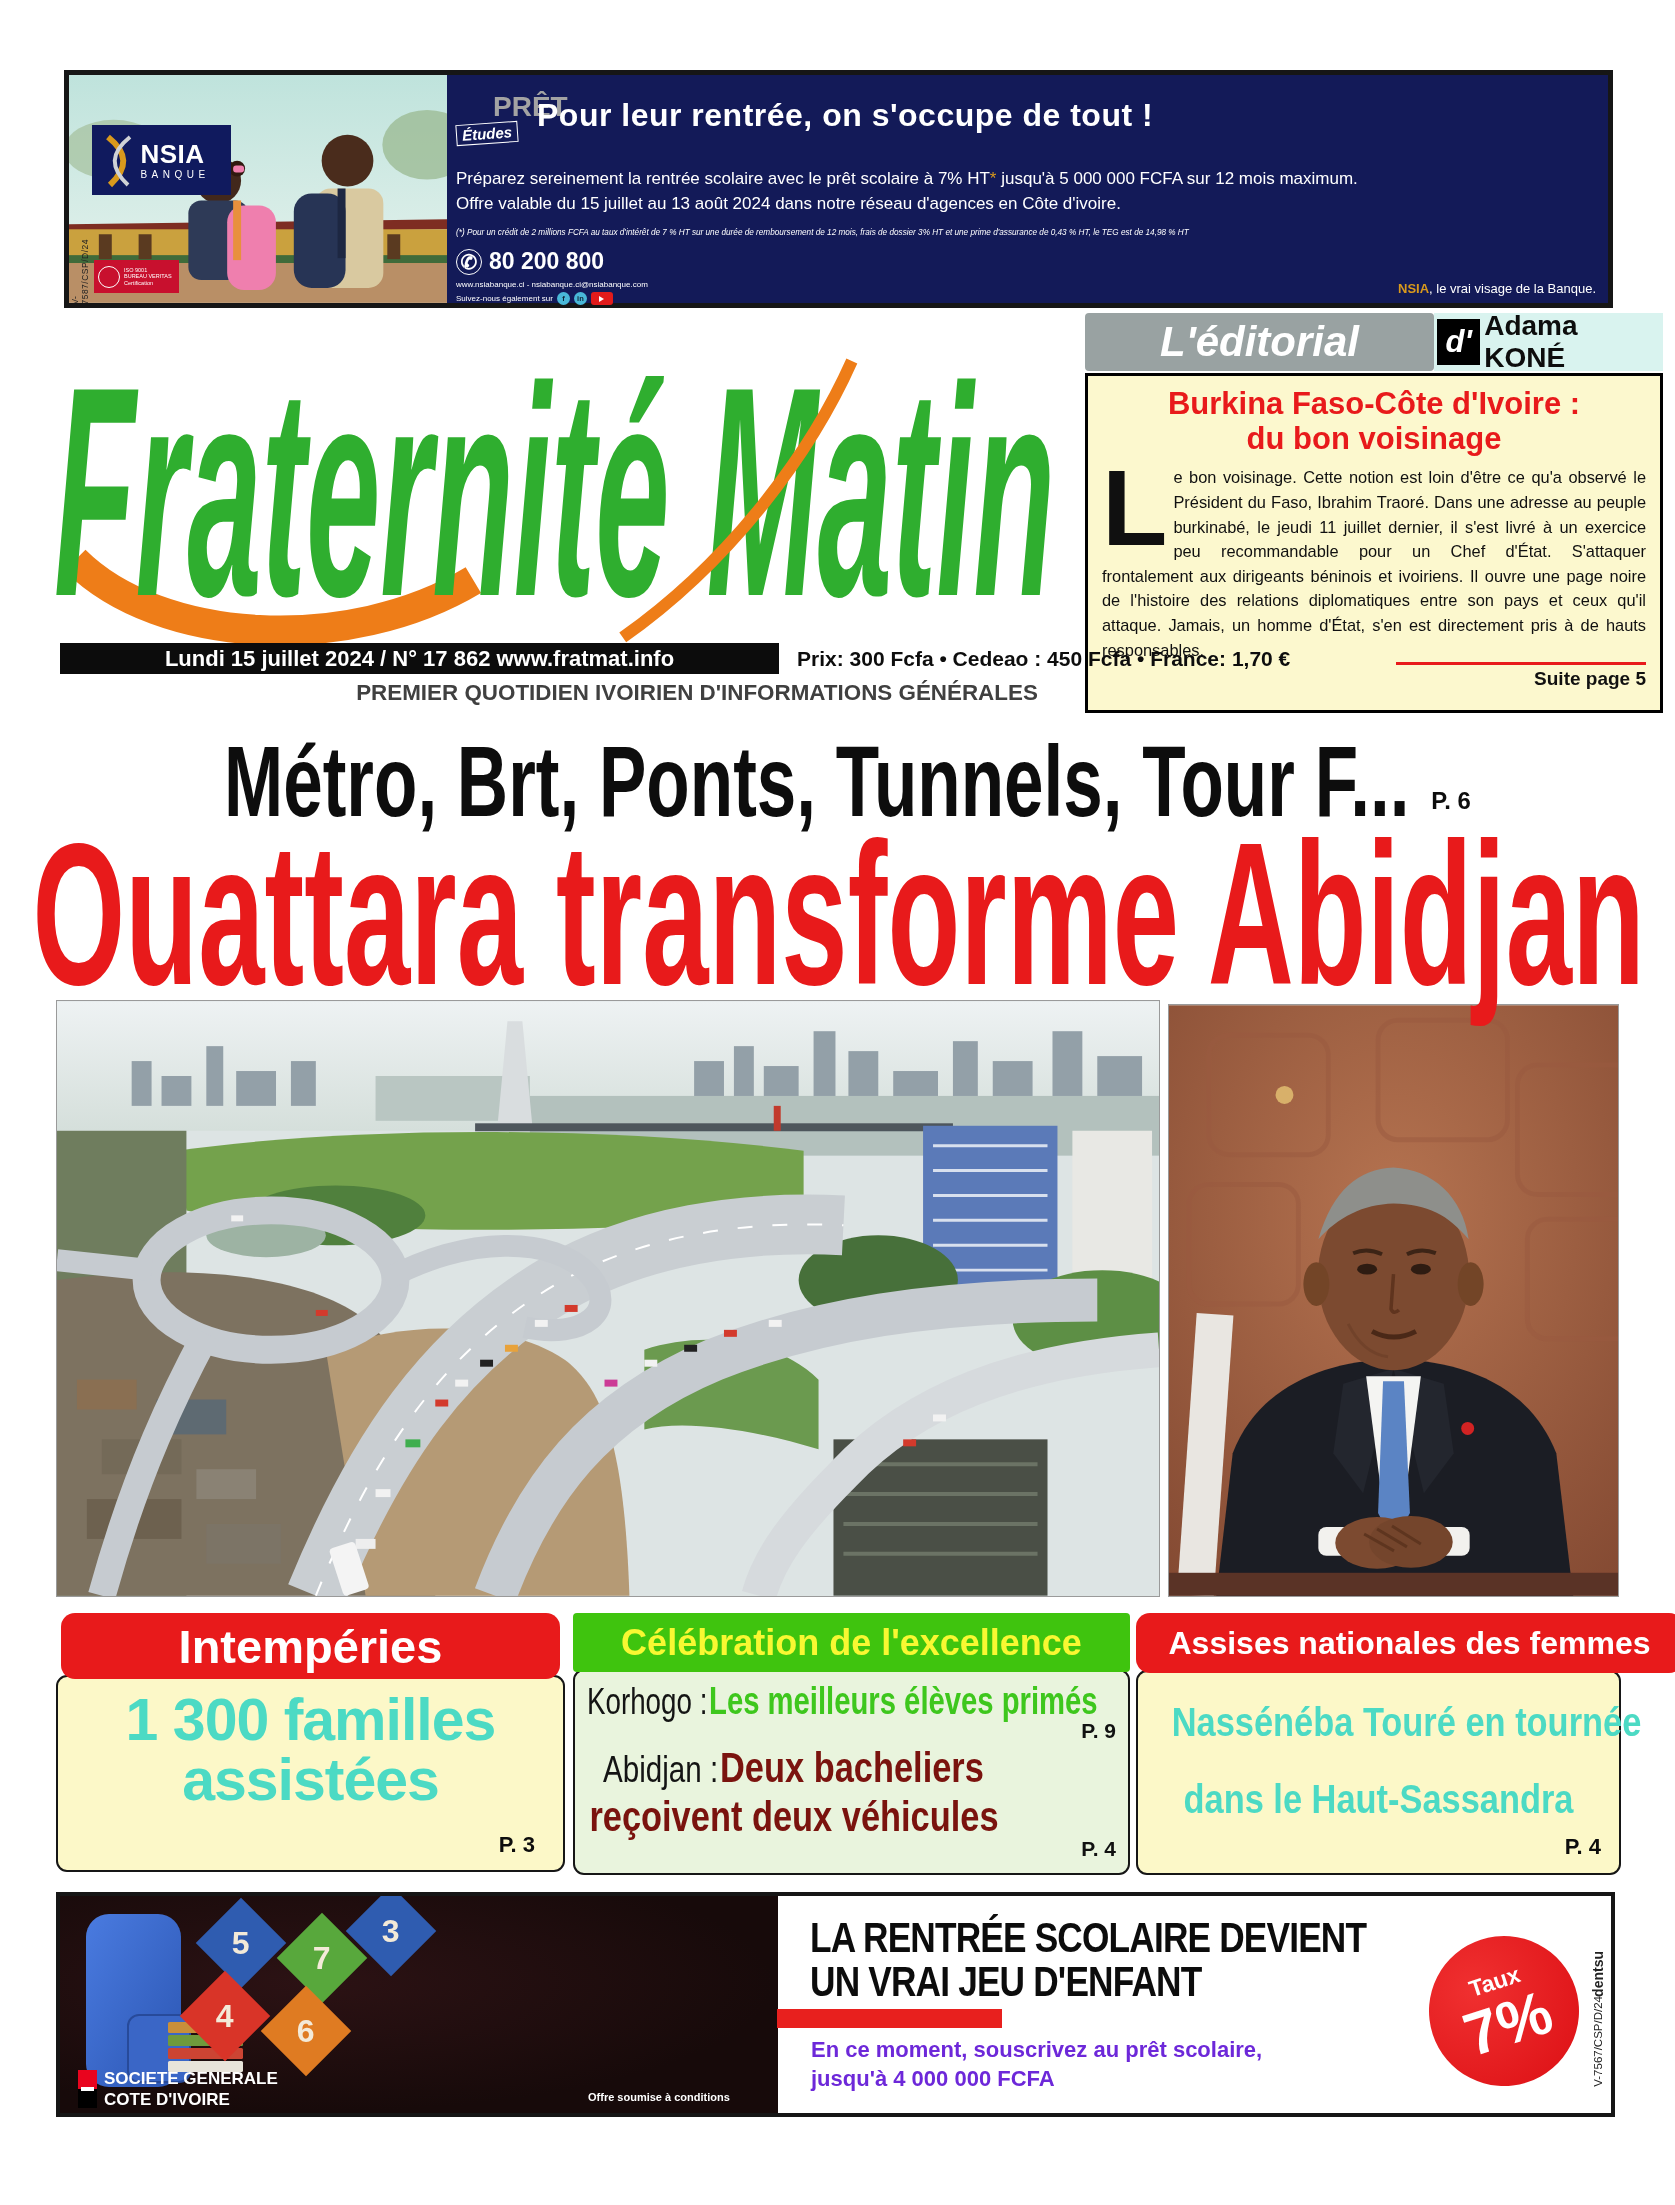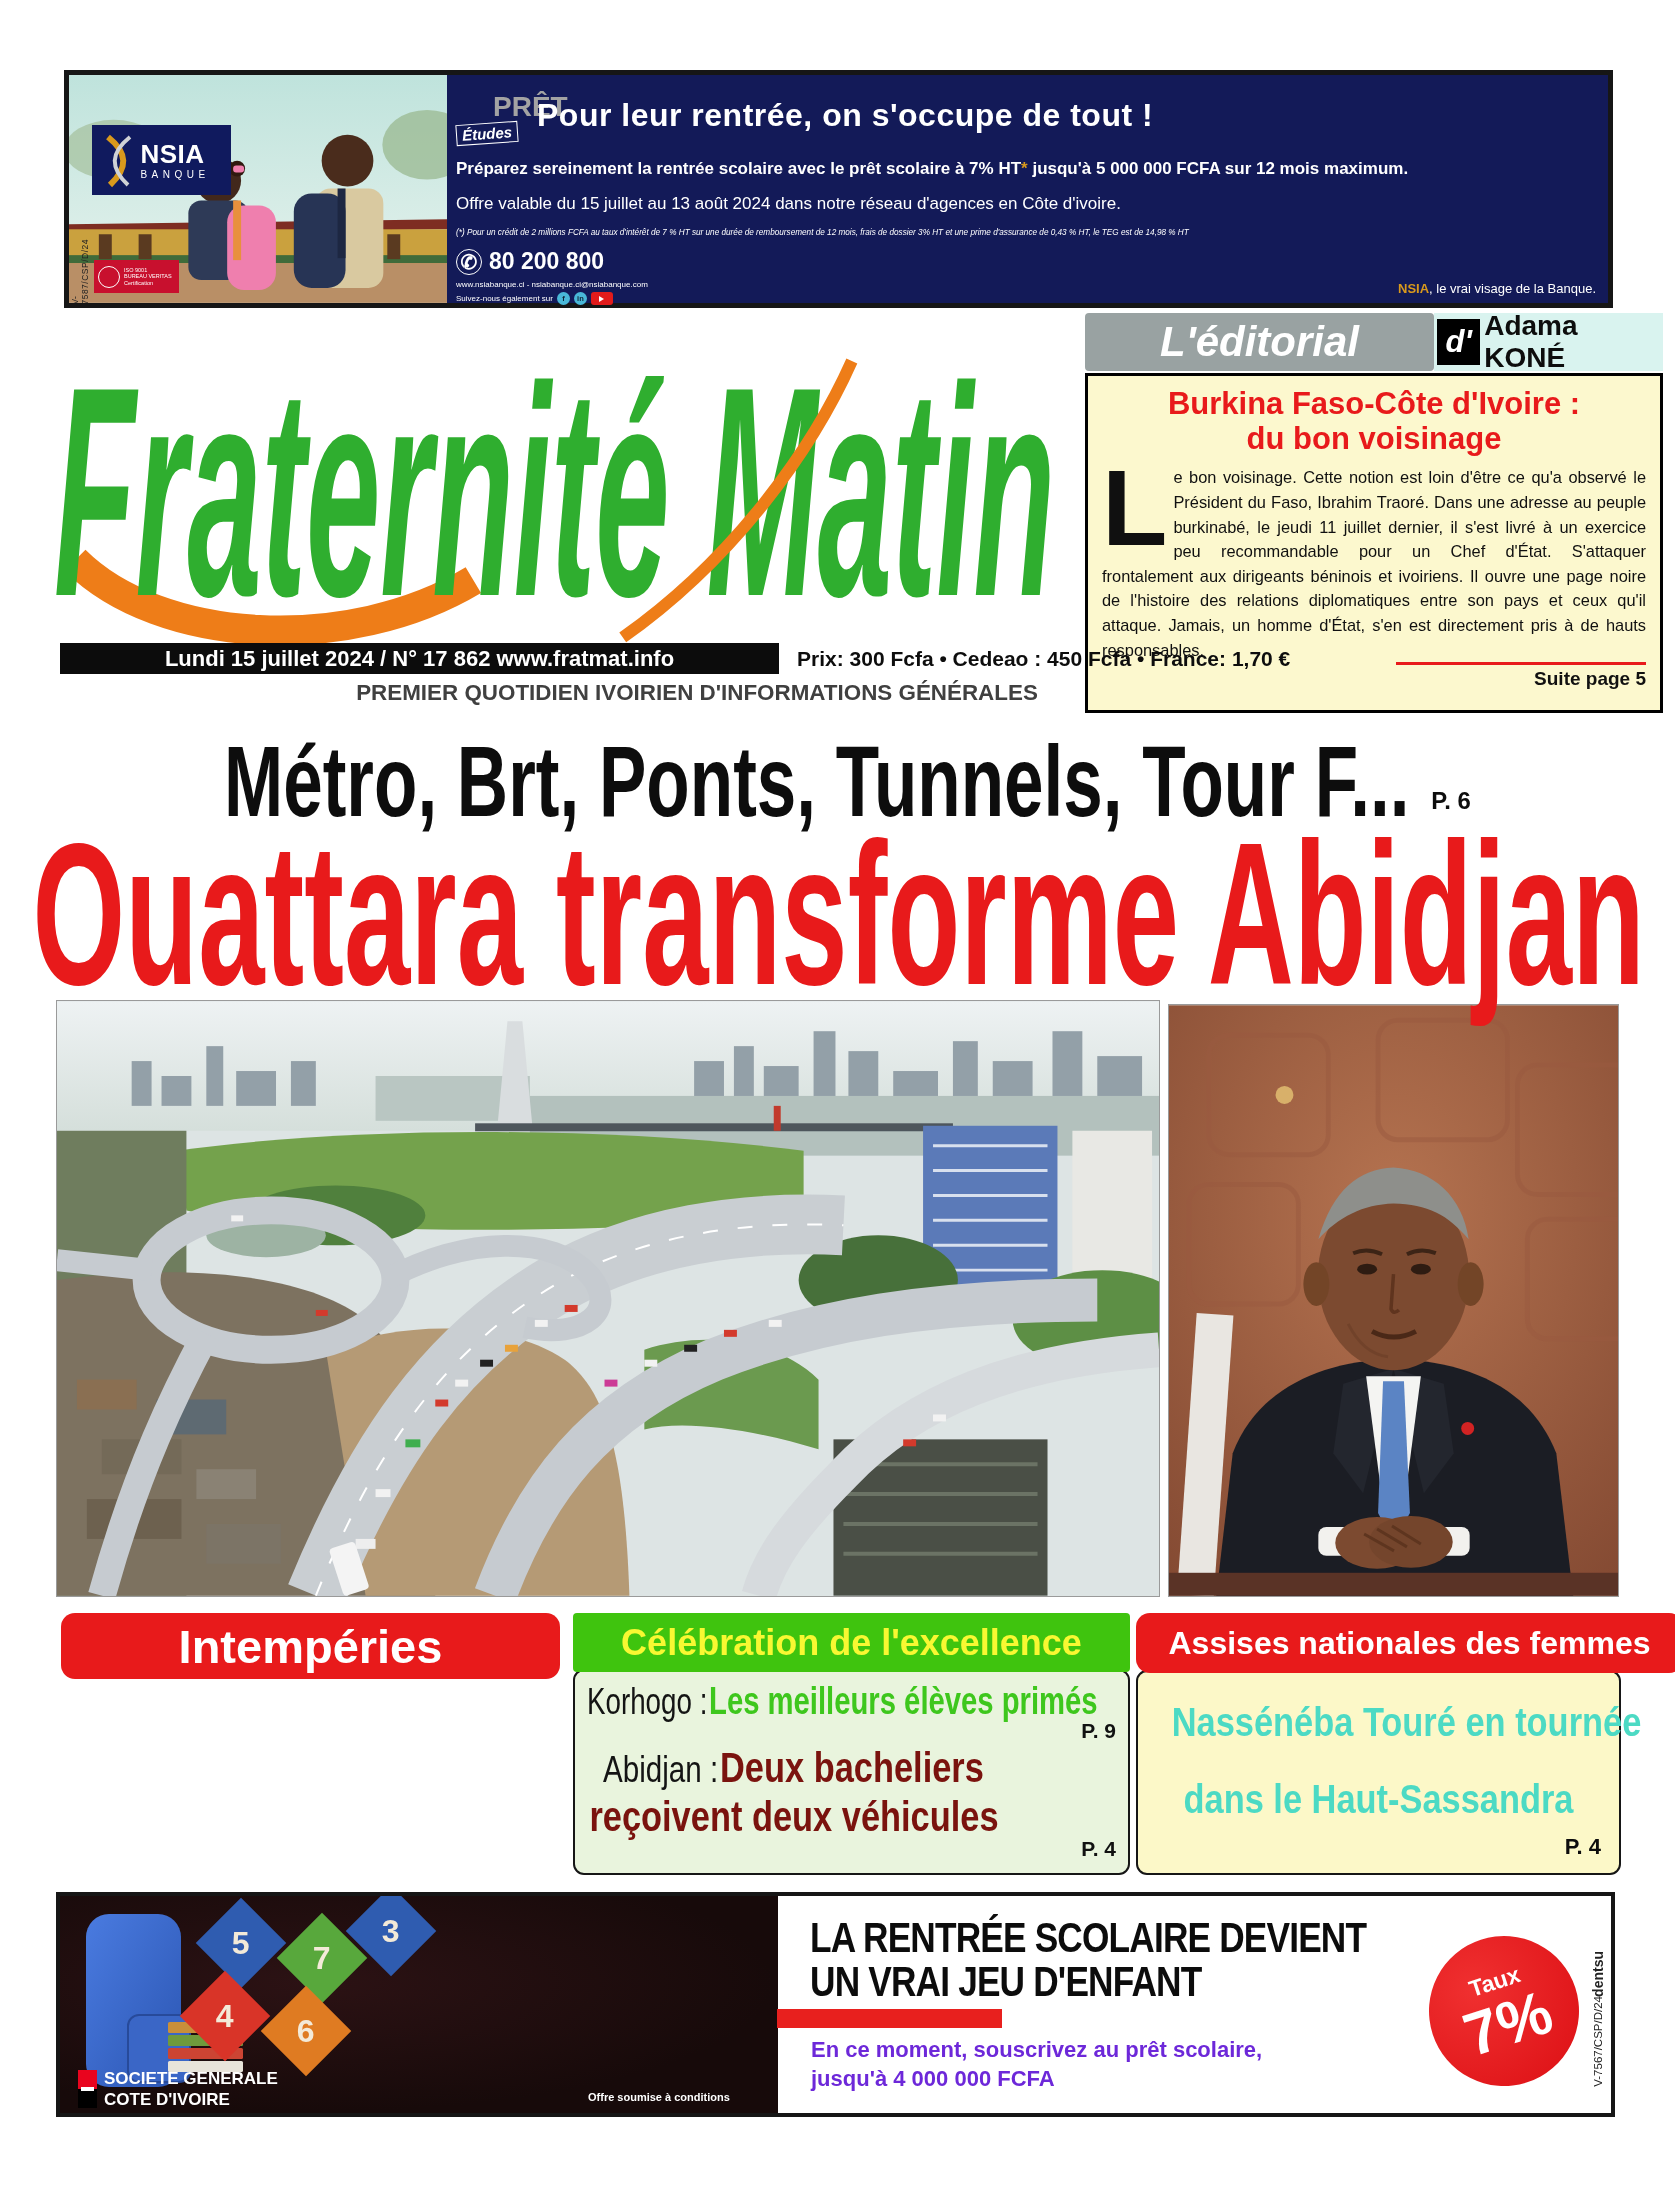--- a/index.html
+++ b/index.html
@@ -189,21 +189,21 @@
         </div>
       </div>
     </div>
 
     <div class="abs ta-content">
       <div class="abs" style="left:9px;top:18px;">
         <div class="pret-line1">PRÊT</div>
         <div class="pret-line2">Études</div>
       </div>
       <div class="abs ta-headline nowrap" style="left:90px;top:22px;">Pour leur rentrée, on s'occupe de tout !</div>
-      <div class="abs ta-sub nowrap" style="left:9px;top:84px;font-weight:bold;"><span>Préparez sereinement la rentrée scolaire avec le prêt scolaire à 7% HT</span><span class="gold">*</span><span> jusqu'à 5 000 000 FCFA sur 12 mois maximum.</span></div>
+      <div class="abs ta-sub nowrap" style="left:9px;top:94px;"><span>Préparez sereinement la rentrée scolaire avec le prêt scolaire à 7% HT</span><span class="gold">*</span><span> jusqu'à 5 000 000 FCFA sur 12 mois maximum.</span></div>
       <div class="abs ta-offer nowrap" style="left:9px;top:119px;">Offre valable du 15 juillet au 13 août 2024 dans notre réseau d'agences en Côte d'ivoire.</div>
       <div class="abs ta-fine" style="left:9px;top:153px;">(*) Pour un crédit de 2 millions FCFA au taux d'intérêt de 7 % HT sur une durée de remboursement de 12 mois, frais de dossier 3% HT et une prime d'assurance de 0,43 % HT, le TEG est de 14,98 % HT</div>
       <div class="abs ta-phone" style="left:9px;top:173px;">
         <span class="phone-ic">✆</span>
         <span>80 200 800</span>
       </div>
       <div class="abs ta-web" style="left:9px;top:205px;">www.nsiabanque.ci - nsiabanque.ci@nsiabanque.com</div>
       <div class="abs ta-follow" style="left:9px;top:217px;">
         <span>Suivez-nous également sur</span>
         <span class="soc">f</span>
@@ -405,20 +405,25 @@
         <path d="M 392 1062 L 452 1096"></path>
           <path d="M 418 1052 L 478 1088"></path>
           <path d="M 448 1046 L 506 1082"></path>
       </g>
       <rect x="0" y="1140" width="902" height="46" fill="#5a3326"></rect>
     </svg>
   </div>
 
   <section class="abs bx box1">
     <div class="bx-header red-h">Intempéries</div>
+    <div class="bx-body">
+      <div class="teal l1">1 300 familles</div>
+      <div class="teal l2">assistées</div>
+      <div class="pageref">P. 3</div>
+    </div>
   </section>
 
   <section class="abs bx box2">
     <div class="bx-header">Célébration de l'excellence</div>
     <div class="bx-body">
       <div class="cond" style="transform:scaleX(0.75);">
         <span class="b2-city">Korhogo :</span>
         <span class="b2-t1">Les meilleurs élèves primés</span>
       </div>
       <div class="b2-p">P. 9</div>

